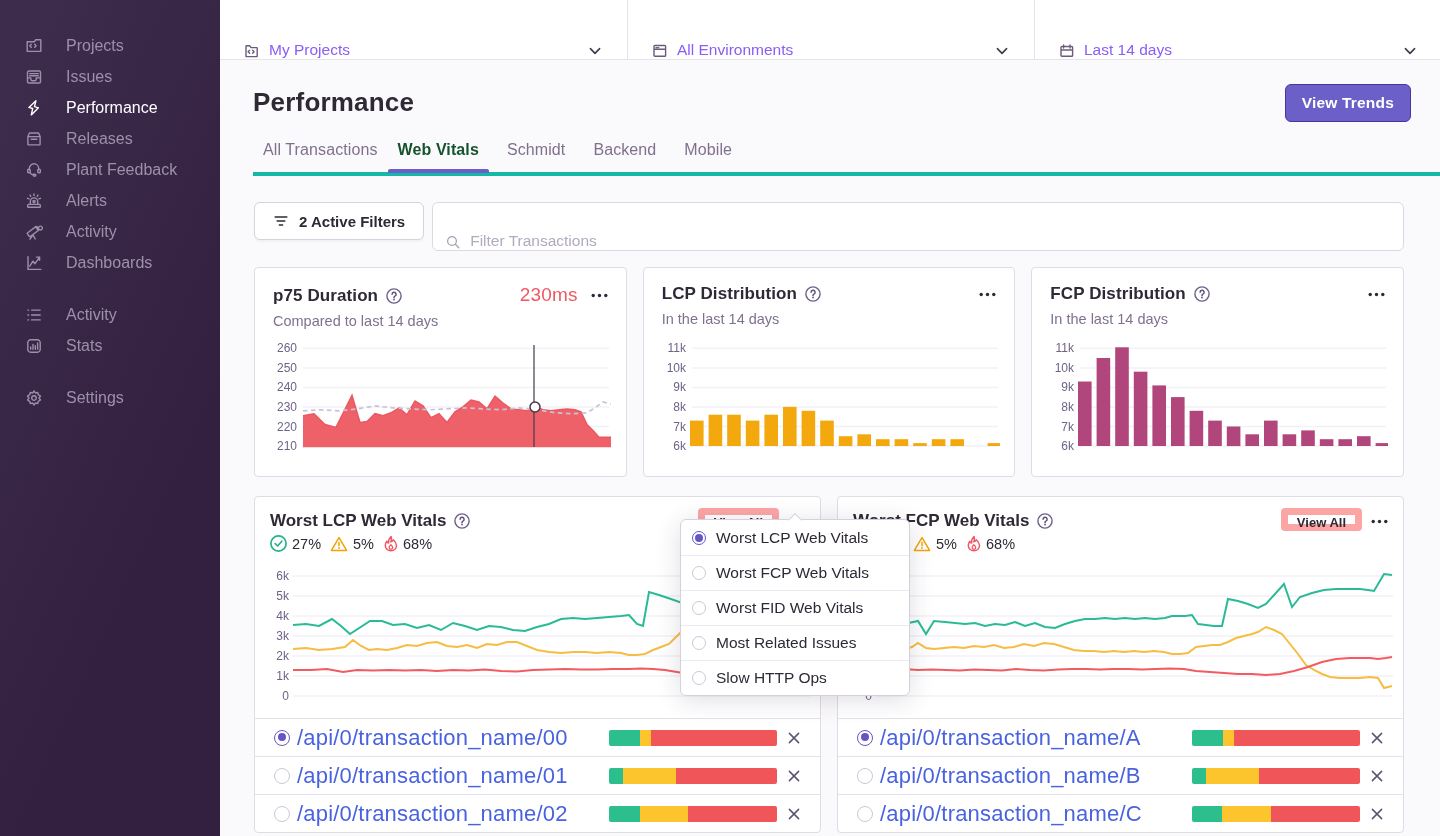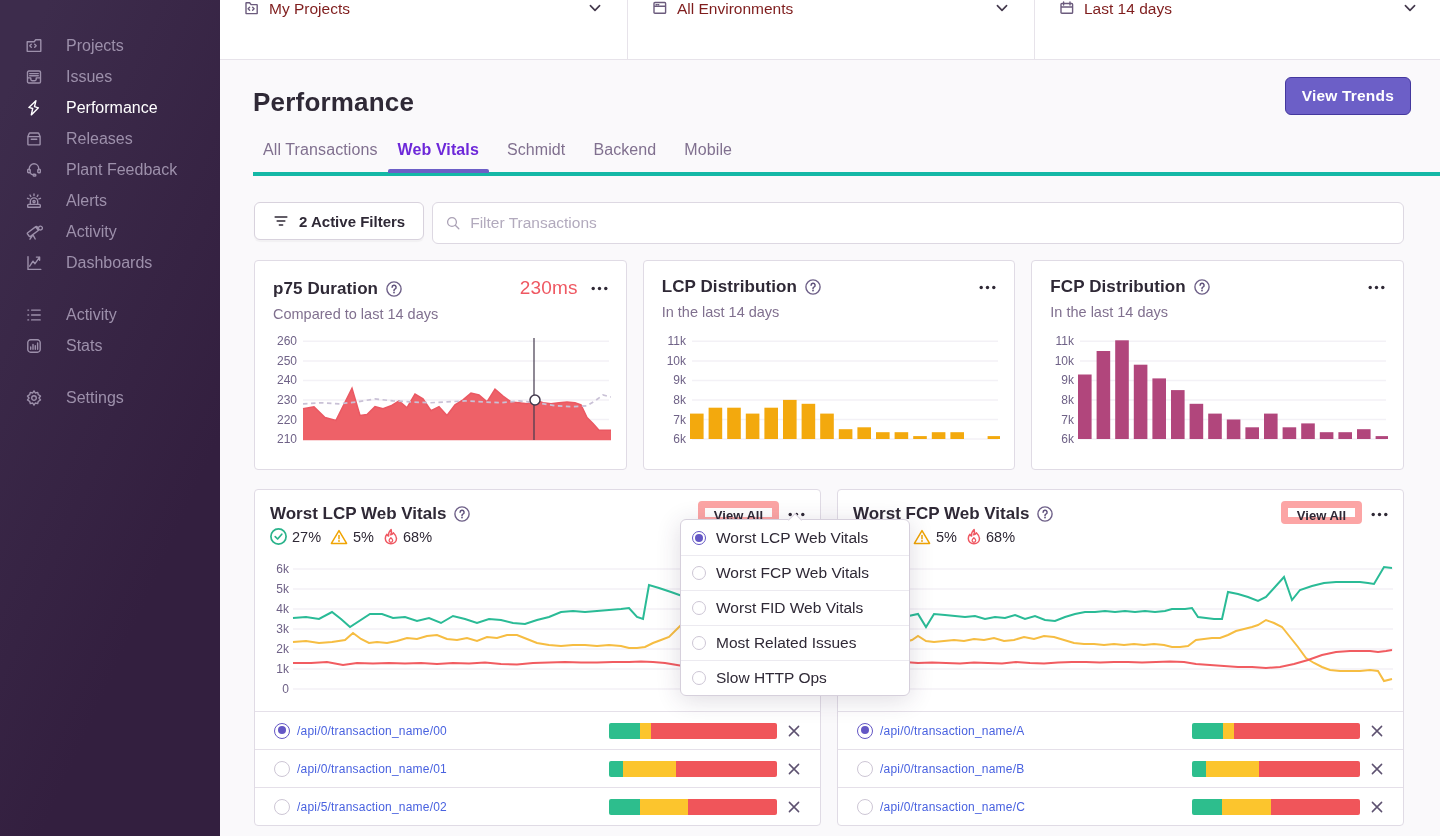--- a/index.html
+++ b/index.html
@@ -14,46 +14,46 @@
 .org .o2{color:#a99bb5;font-size:13.5px;margin-top:5px}
 .nav{margin-top:28px}
 .nav .item{display:flex;align-items:center;height:31px;padding-left:25px;color:#9d90ab;font-size:16px}
 .nav{margin-top:30px!important}
 .nav .item svg{width:18px;height:18px;margin-right:23px;flex:none}
 .nav .item.active{color:#fff}
 .nav .gap{height:21px}
 
 .topbar{position:fixed;left:220px;top:0;right:0;height:60px;background:#fff;
  border-bottom:1px solid #e7e3ea;display:flex;z-index:20}
-.tb{display:flex;align-items:flex-start;color:#7f1d1d;font-size:15.5px;position:relative}
+.tb{display:flex;align-items:flex-end;color:#8b5cf6;font-size:15.5px;position:relative}
 .tb .ic{margin-right:9px;display:flex;color:#6b5b7d}
 .tb .chev{position:absolute;right:24px;display:flex;color:#43384c}
 .tb1{width:408px;padding-left:24px;border-right:1px solid #e7e3ea}
 .tb2{width:407px;padding-left:24px;border-right:1px solid #e7e3ea}
 .tb3{flex:1;padding-left:24px}
 .tb3 .chev{right:22px}
 
 .main{margin-left:220px;padding-top:60px}
 .phead{background:#faf9fb;position:relative}
 .phead h1{font-size:26px;font-weight:bold;color:#2f2936;padding:27px 0 0 33px;letter-spacing:.2px}
-.btn-trends{position:absolute;right:29px;top:17px;height:38px;background:#6c5fc7;color:#fff;
+.btn-trends{position:absolute;right:29px;top:24px;height:38px;background:#6c5fc7;color:#fff;
  font-size:15.5px;font-weight:bold;border:1.5px solid #44389e;border-radius:6px;padding:0 16px;letter-spacing:.2px}
 .tabs{display:flex;margin:23px 0 0 33px;border-bottom:4px solid #14b8a6;margin-right:0}
 .tabs{padding-right:0}
 .tab{margin-right:8px;padding:0 10px 13px;font-size:16px;color:#80708f;position:relative;letter-spacing:.1px}
-.tab.active{color:#6d28d9;font-weight:bold}
+.tab.active{color:#14532d;font-weight:bold}
 .tab:first-child{margin-right:0}
 .tab.active:after{content:"";position:absolute;left:0;right:0;bottom:-1px;height:4px;background:#6c5fc7;border-radius:2px 2px 0 0}
 
 .frow{display:flex;margin:26px 36px 0 34px}
 .btn-filter{height:38px;display:flex;align-items:center;background:#fff;border:1px solid #d8d2dd;
  border-radius:6px;padding:0 18px;font-size:15px;font-weight:bold;color:#2f2936;box-shadow:0 2px 1px rgba(50,40,60,.04)}
 .btn-filter svg{margin-right:10px}
-.search{flex:1;margin-left:8px;height:42px;border:1px solid #ddd8e2;border-radius:6px;background:#fff;
- display:flex;align-items:center;padding:0 12px;color:#b2aabd;font-size:15.5px}
+.search{flex:1;margin-left:8px;height:49px;border:1px solid #ddd8e2;border-radius:6px;background:#fff;
+ display:flex;align-items:flex-end;padding:0 12px;color:#b2aabd;font-size:15.5px}
 .search svg{margin-right:9px}
 
 .row3{display:flex;gap:16px;margin:16px 36px 0 34px}
 .card{background:#fff;border:1px solid #e0dbe5;border-radius:4px;position:relative}
 .row3 .card{flex:1;height:210px}
 .chead{padding:16px 18px 0 18px;display:flex;align-items:flex-end}
 .ctitle{font-size:17px;font-weight:bold;color:#2f2936;letter-spacing:.1px;display:flex;align-items:center}
 .qm{margin-left:8px;display:flex}
 .csub{font-size:14.5px;color:#80708f;margin-top:7px;padding-left:18px}
 .cright{margin-left:auto;display:flex;align-items:center;min-height:20px}
@@ -67,21 +67,21 @@
 .vitals .pct{margin-right:4px}
 .btn-viewall{height:23px;border:7px solid #fca5a5;border-radius:4px;background:#fff;font-size:13px;
  font-weight:bold;color:#2f2936;padding:0 9px;margin-top:-4px}
 .w-dots{margin:0 0 0 9px;color:#2f2936}
 
 .trows{position:absolute;left:0;right:0;bottom:0}
 .trow{height:38px;border-top:1px solid #e5e0e9;display:flex;align-items:center;padding:0 14px 0 19px;position:relative}
 .radio{width:16px;height:16px;border-radius:50%;border:1px solid #cdc6d5;background:#fff;flex:none}
 .radio.sel{border:1.5px solid #6457c5;position:relative}
 .radio.sel:after{content:"";position:absolute;left:2.5px;top:2.5px;width:8px;height:8px;border-radius:50%;background:#6457c5}
-.tlink{color:#4962e0;font-size:12px;letter-spacing:.2px;margin-left:7px}
+.tlink{color:#4962e0;font-size:22px;letter-spacing:.2px;margin-left:7px}
 .tbar{position:absolute;height:16px;width:168px;border-radius:2px;overflow:hidden;display:flex}
 .tbar i{display:block;height:100%}
 .tx{position:absolute;color:#5d5170;display:flex}
 
 .dd{position:fixed;left:680px;top:519px;width:230px;background:#fff;border:1px solid #d6d0dc;
  border-radius:6px;box-shadow:0 4px 24px rgba(55,40,77,.16);z-index:25}
 .dd:before{content:"";position:absolute;top:-5px;left:109px;width:9px;height:9px;background:#fff;
  border-left:1px solid #d6d0dc;border-top:1px solid #d6d0dc;transform:rotate(45deg)}
 .dd .it{height:35px;display:flex;align-items:center;padding-left:11px;font-size:15.5px;color:#2f2936;border-top:1px solid #eceaf0}
 .dd .it:first-child{border-top:0}
@@ -438,21 +438,21 @@
               <i style="width:101px;background:#f0555a"></i>
             </span>
             <span class="tx" style="right:18px">
               <svg width="16" height="16" viewBox="0 0 16 16" fill="none" stroke="#5d5170" stroke-width="1.5" stroke-linejoin="round" stroke-linecap="round">
                 <path d="M3.4 3.4 12.6 12.6 M12.6 3.4 3.4 12.6"></path>
               </svg>
             </span>
           </div>
           <div class="trow">
             <span class="radio"></span>
-            <span class="tlink">/api/5/transaction_name/02</span>
+            <span class="tlink">/api/0/transaction_name/02</span>
             <span class="tbar" style="left:354px">
               <i style="width:31px;background:#2dbe8d"></i>
               <i style="width:48px;background:#fcc52d"></i>
               <i style="width:89px;background:#f0555a"></i>
             </span>
             <span class="tx" style="right:18px">
               <svg width="16" height="16" viewBox="0 0 16 16" fill="none" stroke="#5d5170" stroke-width="1.5" stroke-linejoin="round" stroke-linecap="round">
                 <path d="M3.4 3.4 12.6 12.6 M12.6 3.4 3.4 12.6"></path>
               </svg>
             </span>

